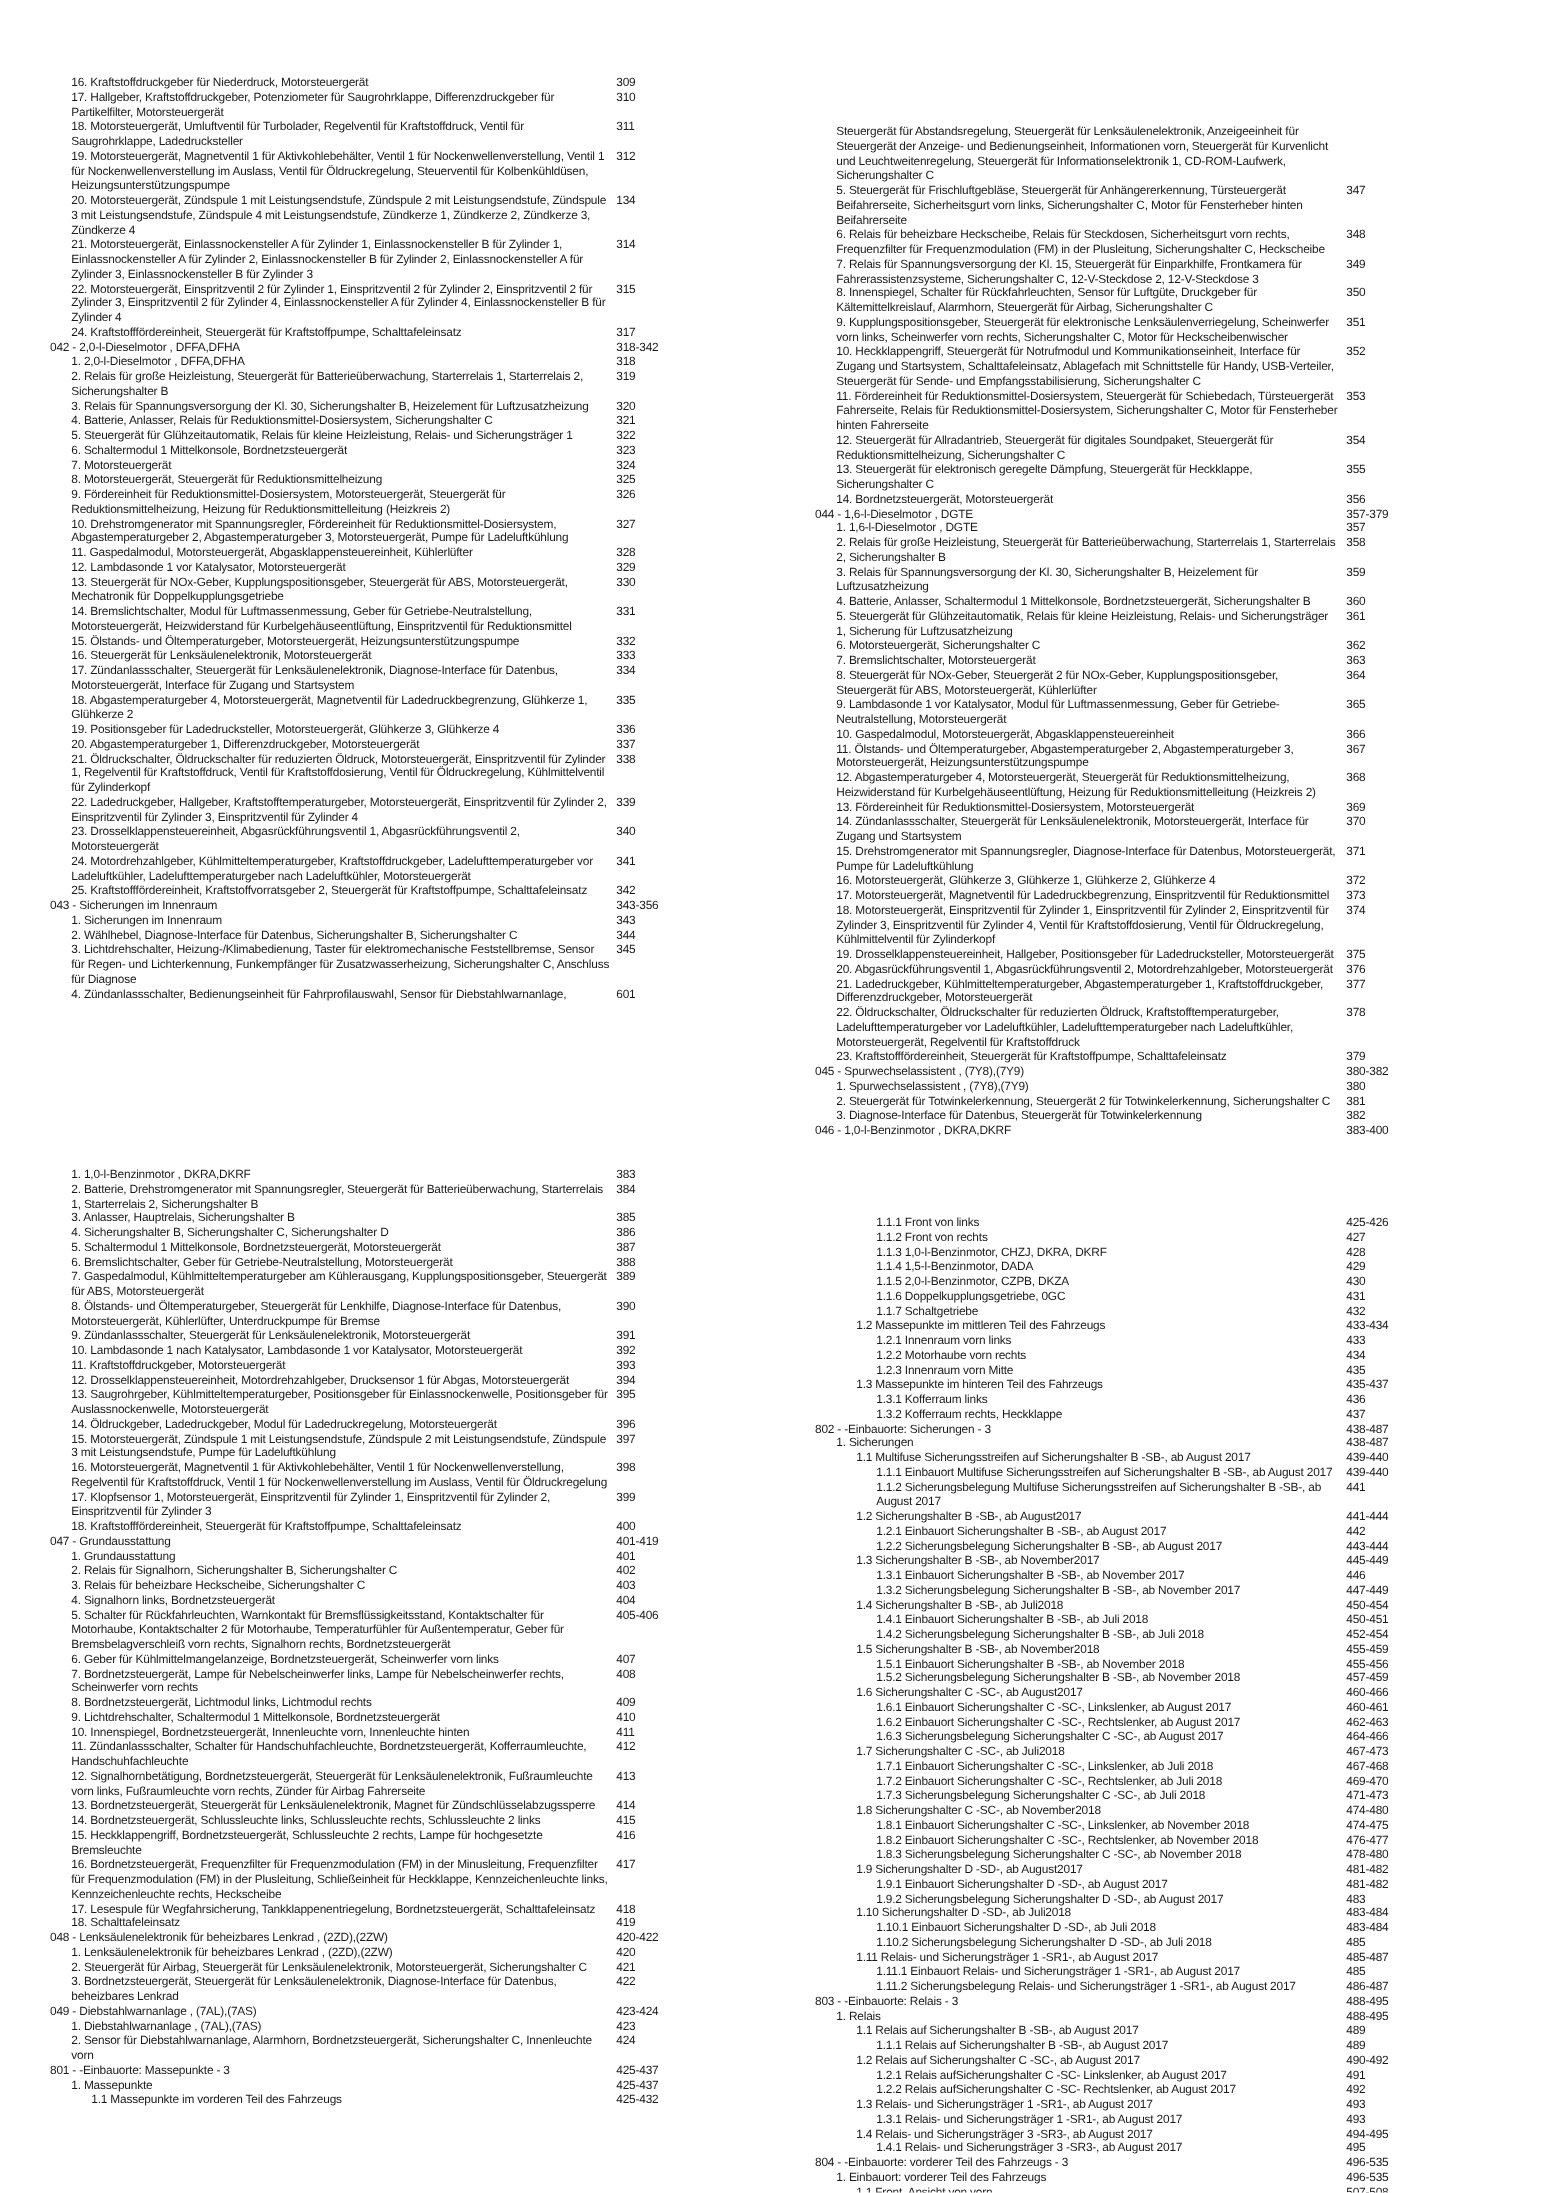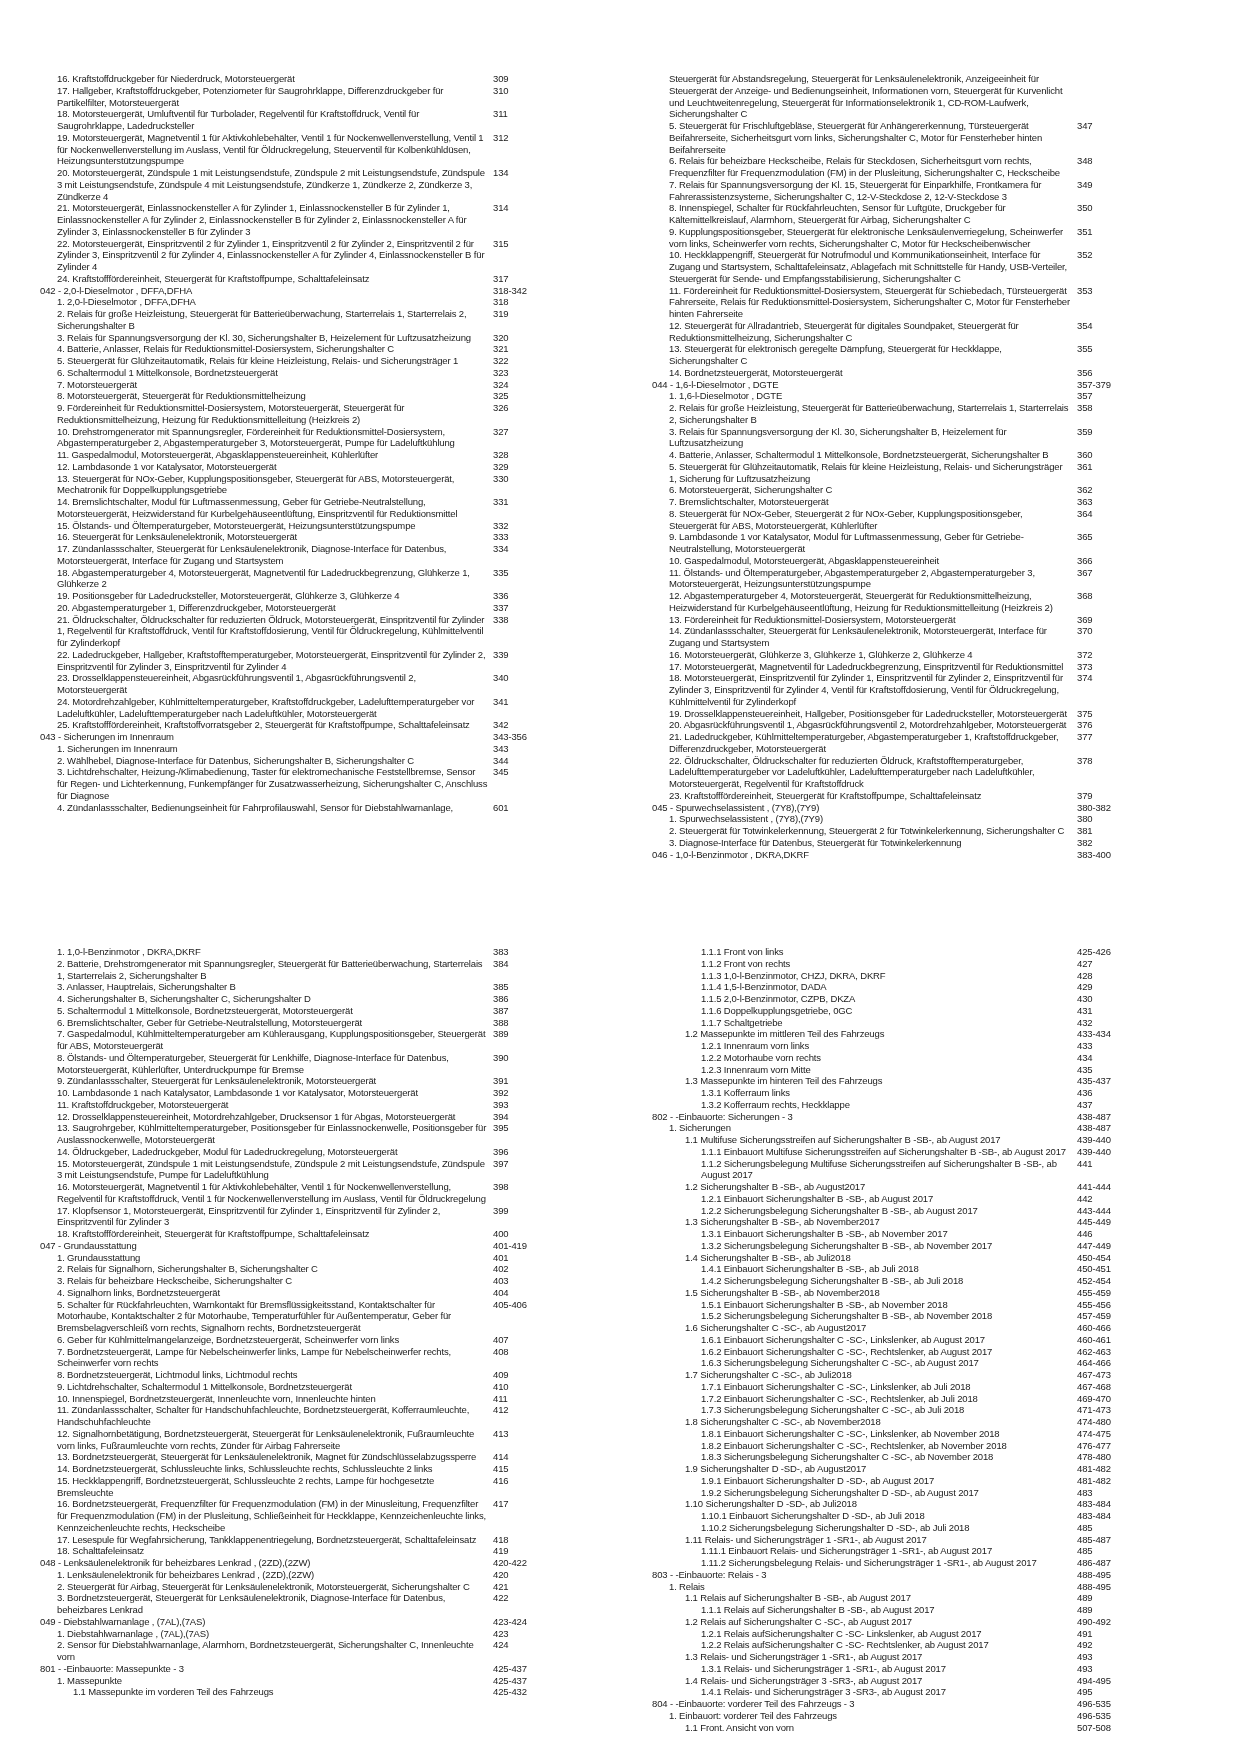--- a/index.html
+++ b/index.html
@@ -7,25 +7,25 @@
   body {
     width:1240px; height:1754px; position:relative; overflow:hidden;
     font-family:"Liberation Sans", sans-serif;
     color:#1a1a1a;
   }
   .page { position:absolute; inset:0; background:#ffffff; }
   .half { position:absolute; left:0; width:1240px; }
   #half-top    { top:57px; }
   #half-bottom { top:930px; }
   .col {
-    position:absolute; top:16px;
+    position:absolute; top:4px;
     font-size:9.5px; line-height:11.75px; letter-spacing:-0.15px;
   }
   .col-l { left:40px;  width:500px; }
-  .col-r { left:652px; width:470px; }
+  .col-r { left:652px; width:470px;margin-top:39px; }
   .entry { display:flex; align-items:flex-start; }
   .entry .txt { flex:1 1 auto; min-width:0; }
   .entry .pg  { flex:0 0 52px; padding-left:5px; white-space:nowrap; }
   .col-r .entry .pg { flex:0 0 50px; }
   .lvl0 .txt { padding-left:0; }
   .lvl1 .txt { padding-left:17px; }
   .lvl2 .txt { padding-left:33px; }
   .lvl3 .txt { padding-left:49px; }
 </style>
 </head>
@@ -290,20 +290,24 @@
         </div>
         <div class="entry lvl1">
           <div class="txt">13. Fördereinheit für Reduktionsmittel-Dosiersystem, Motorsteuergerät</div>
           <div class="pg">369</div>
         </div>
         <div class="entry lvl1">
           <div class="txt">14. Zündanlassschalter, Steuergerät für Lenksäulenelektronik, Motorsteuergerät, Interface für Zugang und Startsystem</div>
           <div class="pg">370</div>
         </div>
         <div class="entry lvl1">
+          <div class="txt">15. Drehstromgenerator mit Spannungsregler, Diagnose-Interface für Datenbus, Motorsteuergerät, Pumpe für Ladeluftkühlung</div>
+          <div class="pg">371</div>
+        </div>
+        <div class="entry lvl1">
           <div class="txt">16. Motorsteuergerät, Glühkerze 3, Glühkerze 1, Glühkerze 2, Glühkerze 4</div>
           <div class="pg">372</div>
         </div>
         <div class="entry lvl1">
           <div class="txt">17. Motorsteuergerät, Magnetventil für Ladedruckbegrenzung, Einspritzventil für Reduktionsmittel</div>
           <div class="pg">373</div>
         </div>
         <div class="entry lvl1">
           <div class="txt">18. Motorsteuergerät, Einspritzventil für Zylinder 1, Einspritzventil für Zylinder 2, Einspritzventil für Zylinder 3, Einspritzventil für Zylinder 4, Ventil für Kraftstoffdosierung, Ventil für Öldruckregelung, Kühlmittelventil für Zylinderkopf</div>
           <div class="pg">374</div>

